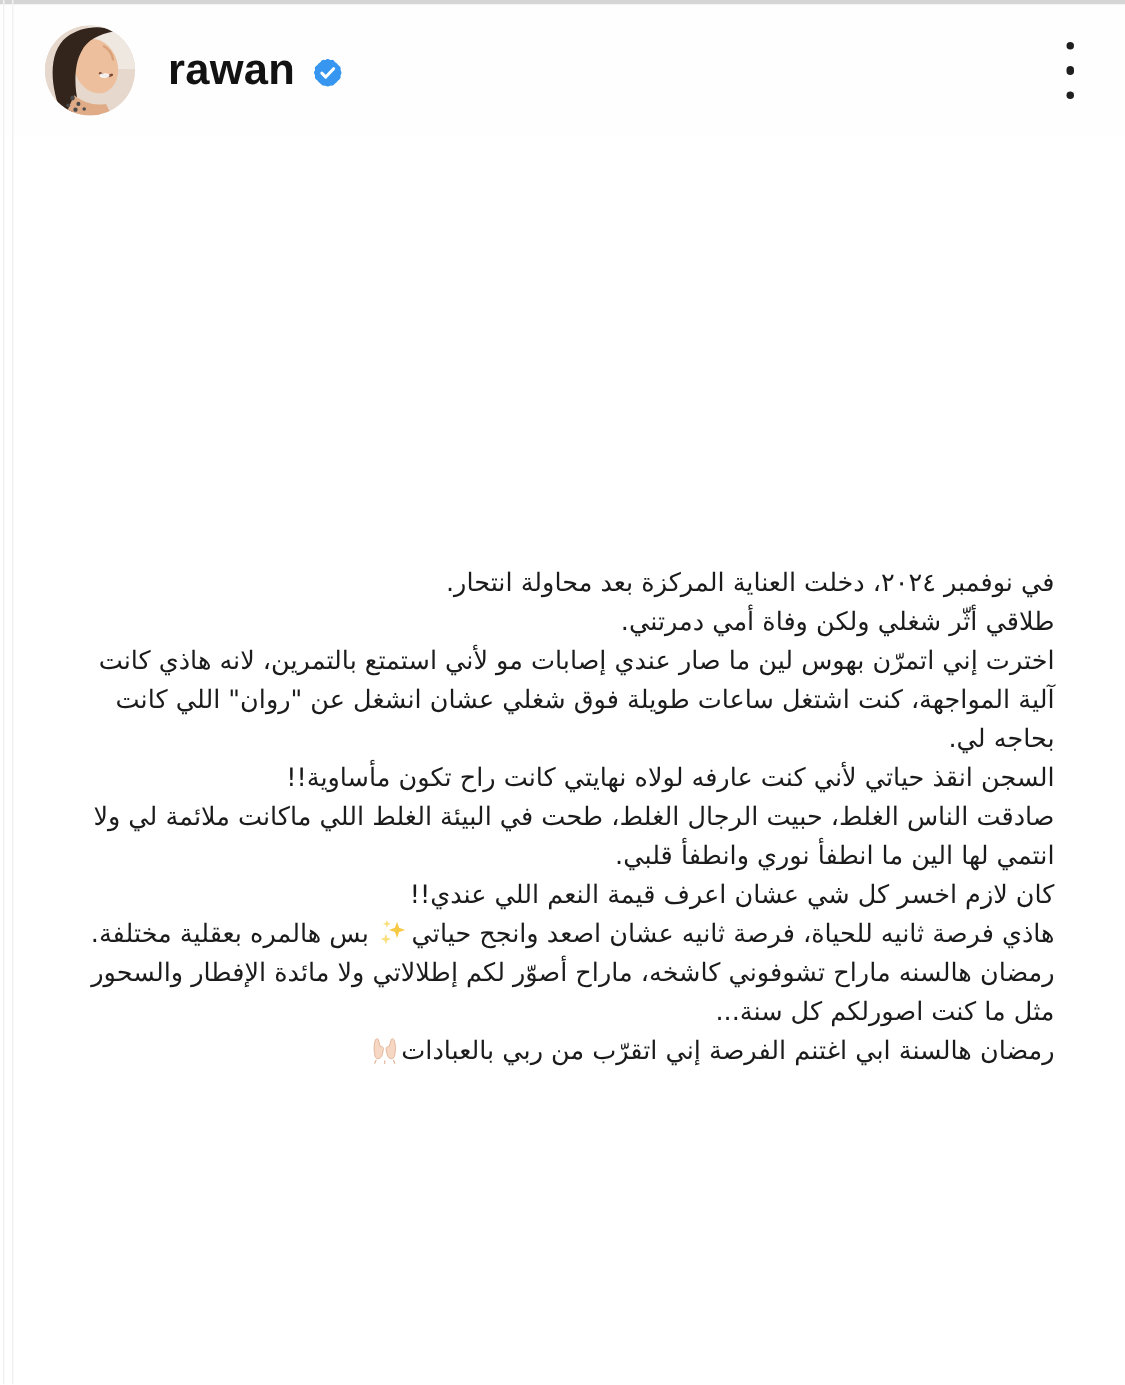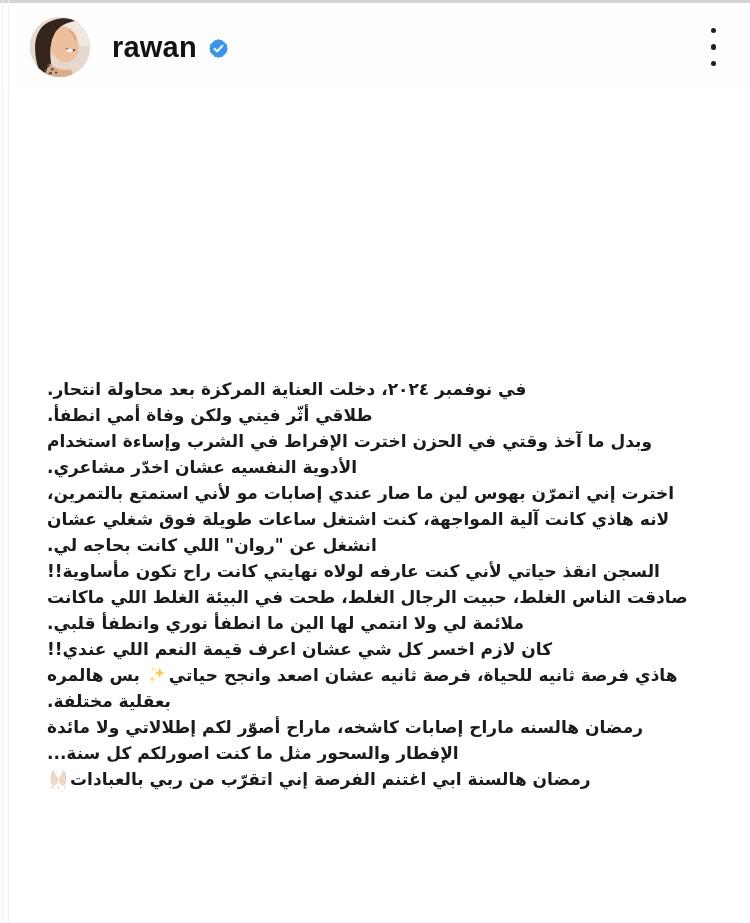--- a/index.html
+++ b/index.html
@@ -31,23 +31,23 @@
   .kebab{
     margin-left:auto;background:none;border:none;padding:6px 4px;cursor:pointer;
     display:flex;flex-direction:column;align-items:center;gap:11px;
   }
   .kebab .dot{width:5.5px;height:5.5px;border-radius:50%;background:#1f1f1f;}
 
   
   .post-body{min-height:832px;background:#ffffff;}
   .text-block{
     width:656px;margin:0 auto;padding-top:285px;
-    direction:rtl;text-align:left;
+    direction:rtl;text-align:right;
     font-family:"DejaVu Sans",sans-serif;
-    font-size:17px;line-height:26px;font-weight:700;color:#1b1b1b;
+    font-size:17px;line-height:26px;font-weight:400;color:#1b1b1b;
   }
   .post-line{margin:0;}
   .emoji{width:21px;height:21px;vertical-align:-4px;display:inline-block;margin:0 1px;}
 </style>
 </head>
 <body>
 
 <div class="screen">
   <div class="top-edge"></div>
 
@@ -88,32 +88,31 @@
     <button class="kebab" aria-label="more options">
       <span class="dot"></span>
       <span class="dot"></span>
       <span class="dot"></span>
     </button>
   </header>
 
   <main class="post-body">
     <div class="text-block" dir="rtl">
         <p class="post-line"><span>في نوفمبر ٢٠٢٤، دخلت العناية المركزة بعد محاولة انتحار.</span></p>
-        <p class="post-line"><span>طلاقي أثّر فيني ولكن وفاة أمي انطفأ.</span></p>
-        <p class="post-line"><span>وبدل ما آخذ وقتي في الحزن اخترت الإفراط في الشرب وإساءة استخدام الأدوية النفسيه عشان اخدّر مشاعري.</span></p>
+        <p class="post-line"><span>طلاقي أثّر شغلي ولكن وفاة أمي دمرتني.</span></p>
         <p class="post-line"><span>اخترت إني اتمرّن بهوس لين ما صار عندي إصابات مو لأني استمتع بالتمرين، لانه هاذي كانت آلية المواجهة، كنت اشتغل ساعات طويلة فوق شغلي عشان انشغل عن "روان" اللي كانت بحاجه لي.</span></p>
         <p class="post-line"><span>السجن انقذ حياتي لأني كنت عارفه لولاه نهايتي كانت راح تكون مأساوية!!</span></p>
         <p class="post-line"><span>صادقت الناس الغلط، حبيت الرجال الغلط، طحت في البيئة الغلط اللي ماكانت ملائمة لي ولا انتمي لها الين ما انطفأ نوري وانطفأ قلبي.</span></p>
         <p class="post-line"><span>كان لازم اخسر كل شي عشان اعرف قيمة النعم اللي عندي!!</span></p>
         <p class="post-line"><span>هاذي فرصة ثانيه للحياة، فرصة ثانيه عشان اصعد وانجح حياتي</span><svg viewBox="0 0 24 24" class="emoji">
     <path d="M14.5 4l1.6 4.6L20.7 10.2l-4.6 1.6L14.5 16.4l-1.6-4.6L8.3 10.2l4.6-1.6z" fill="#f7ca45"></path>
     <path d="M6 13.2l1.05 2.95L10 17.2l-2.95 1.05L6 21.2l-1.05-2.95L2 17.2l2.95-1.05z" fill="#fadf7e"></path>
     <path d="M6.8 2.6l.8 2.2 2.2.8-2.2.8-.8 2.2-.8-2.2-2.2-.8 2.2-.8z" fill="#fadf7e"></path>
   </svg><span> بس هالمره بعقلية مختلفة.</span></p>
-        <p class="post-line"><span>رمضان هالسنه ماراح إصابات كاشخه، ماراح أصوّر لكم إطلالاتي ولا مائدة الإفطار والسحور مثل ما كنت اصورلكم كل سنة...</span></p>
+        <p class="post-line"><span>رمضان هالسنه ماراح تشوفوني كاشخه، ماراح أصوّر لكم إطلالاتي ولا مائدة الإفطار والسحور مثل ما كنت اصورلكم كل سنة...</span></p>
         <p class="post-line"><span>رمضان هالسنة ابي اغتنم الفرصة إني اتقرّب من ربي بالعبادات</span><svg viewBox="0 0 24 24" class="emoji">
     <g fill="#f5d7c4" stroke="#e2b395" stroke-width="0.7">
       <path d="M4.1 14.2c-.6-3.2-.1-7.5 1-9.6.45-.85 1.7-.8 2 .15l1.5 5.1 1.25.3c.85.2 1.35 1.05 1.15 1.9l-.95 4.35c-.35 1.65-1.8 2.8-3.45 2.8-1.55 0-2.2-1.6-2.5-5z"></path>
       <path d="M19.9 14.2c.6-3.2.1-7.5-1-9.6-.45-.85-1.7-.8-2 .15l-1.5 5.1-1.25.3c-.85.2-1.35 1.05-1.15 1.9l.95 4.35c.35 1.65 1.8 2.8 3.45 2.8 1.55 0 2.2-1.6 2.5-5z"></path>
     </g>
     <path d="M5.3 20.5l-.9 2.2M18.7 20.5l.9 2.2M12 20.8v2" stroke="#e2b395" stroke-width="0.9" stroke-linecap="round"></path>
   </svg></p>
       </div>
   </main>
 

